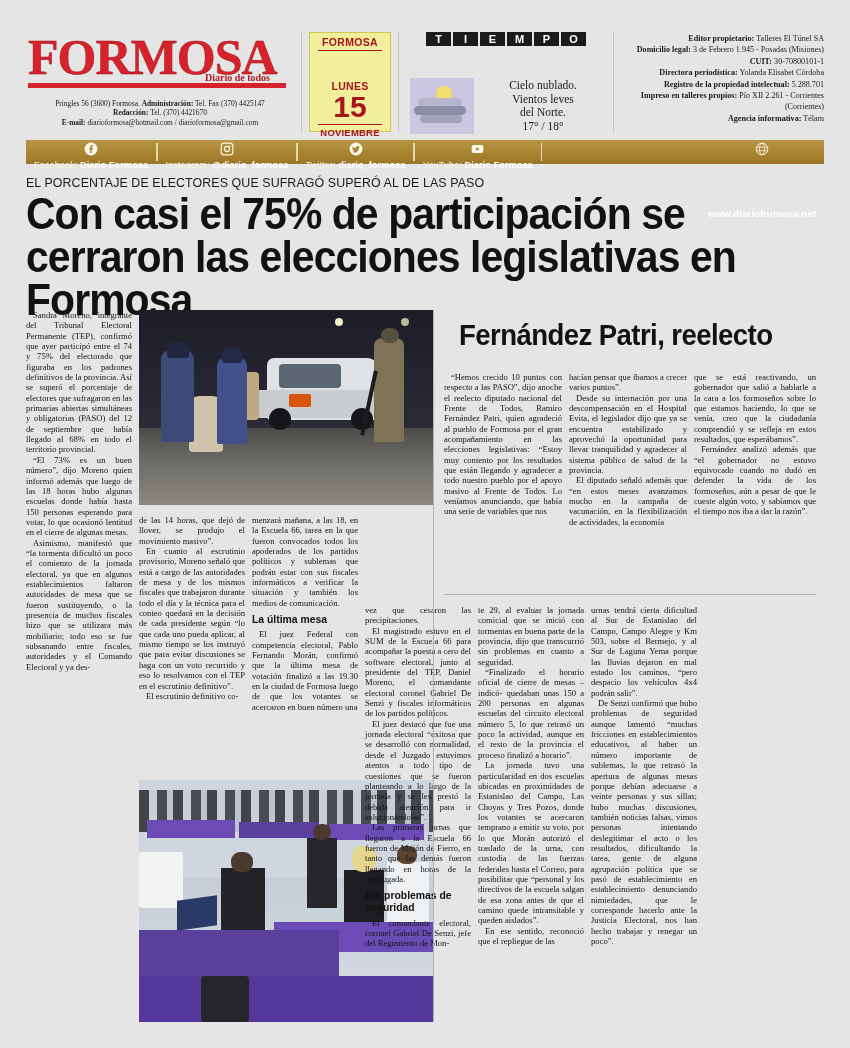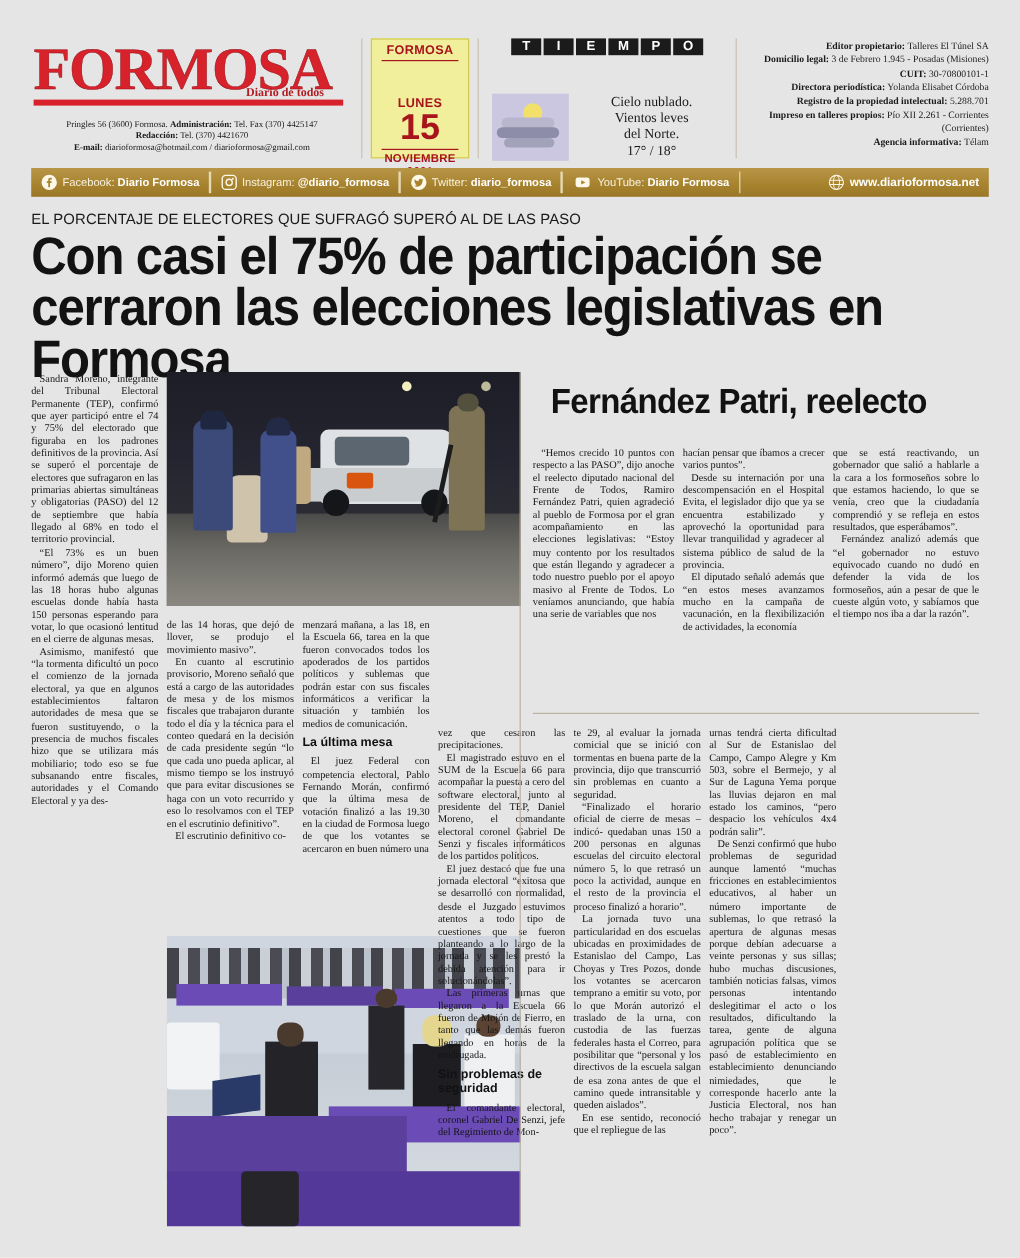--- a/index.html
+++ b/index.html
@@ -53,26 +53,26 @@
 
   .mh-info { flex:1; text-align:right; font-size:8.1px; line-height:11.4px; color:#1a1a1a; padding-top:1px;}
   .mh-info b { font-weight:bold; }
 
   
   .social {
     position:absolute; left:26px; top:140px; width:798px; height:24px;
     background:linear-gradient(180deg,#b89647 0%,#a8842f 55%,#9a7728 100%);
     display:flex; align-items:center;
   }
-  .soc-item { display:flex; align-items:center; gap:4px; padding:0 8px; height:20px; }
+  .soc-item { display:flex; align-items:center; gap:4px; padding:0 8px; height:20px;flex-direction:column; }
   .soc-sep { width:1.4px; height:18px; background:#e4d9b6; }
   .soc-ico { width:14px; height:14px; flex:0 0 auto; }
   .soc-lbl { font-family:"Liberation Sans",sans-serif; font-size:9.3px; color:#f7f1df; white-space:nowrap; }
   .soc-lbl b { color:#ffffff; font-weight:bold; }
-  .soc-strong { font-family:"Liberation Sans",sans-serif; font-size:9.8px; font-weight:bold; color:#ffffff; white-space:nowrap; }
+  .soc-strong { font-family:"Liberation Sans",sans-serif; font-size:9.8px; font-weight:bold; color:#ffffff; white-space:nowrap;margin-top:48px; }
 
   
   .kicker {
     position:absolute; left:26px; top:176px; width:798px;
     font-family:"Liberation Sans Narrow","Liberation Sans",sans-serif;
     font-size:12.4px; color:#1a1a1a; letter-spacing:.1px;
   }
   .headline {
     position:absolute; left:26px; top:192px; width:800px;
     font-family:"Liberation Sans Narrow","Liberation Sans",sans-serif;

